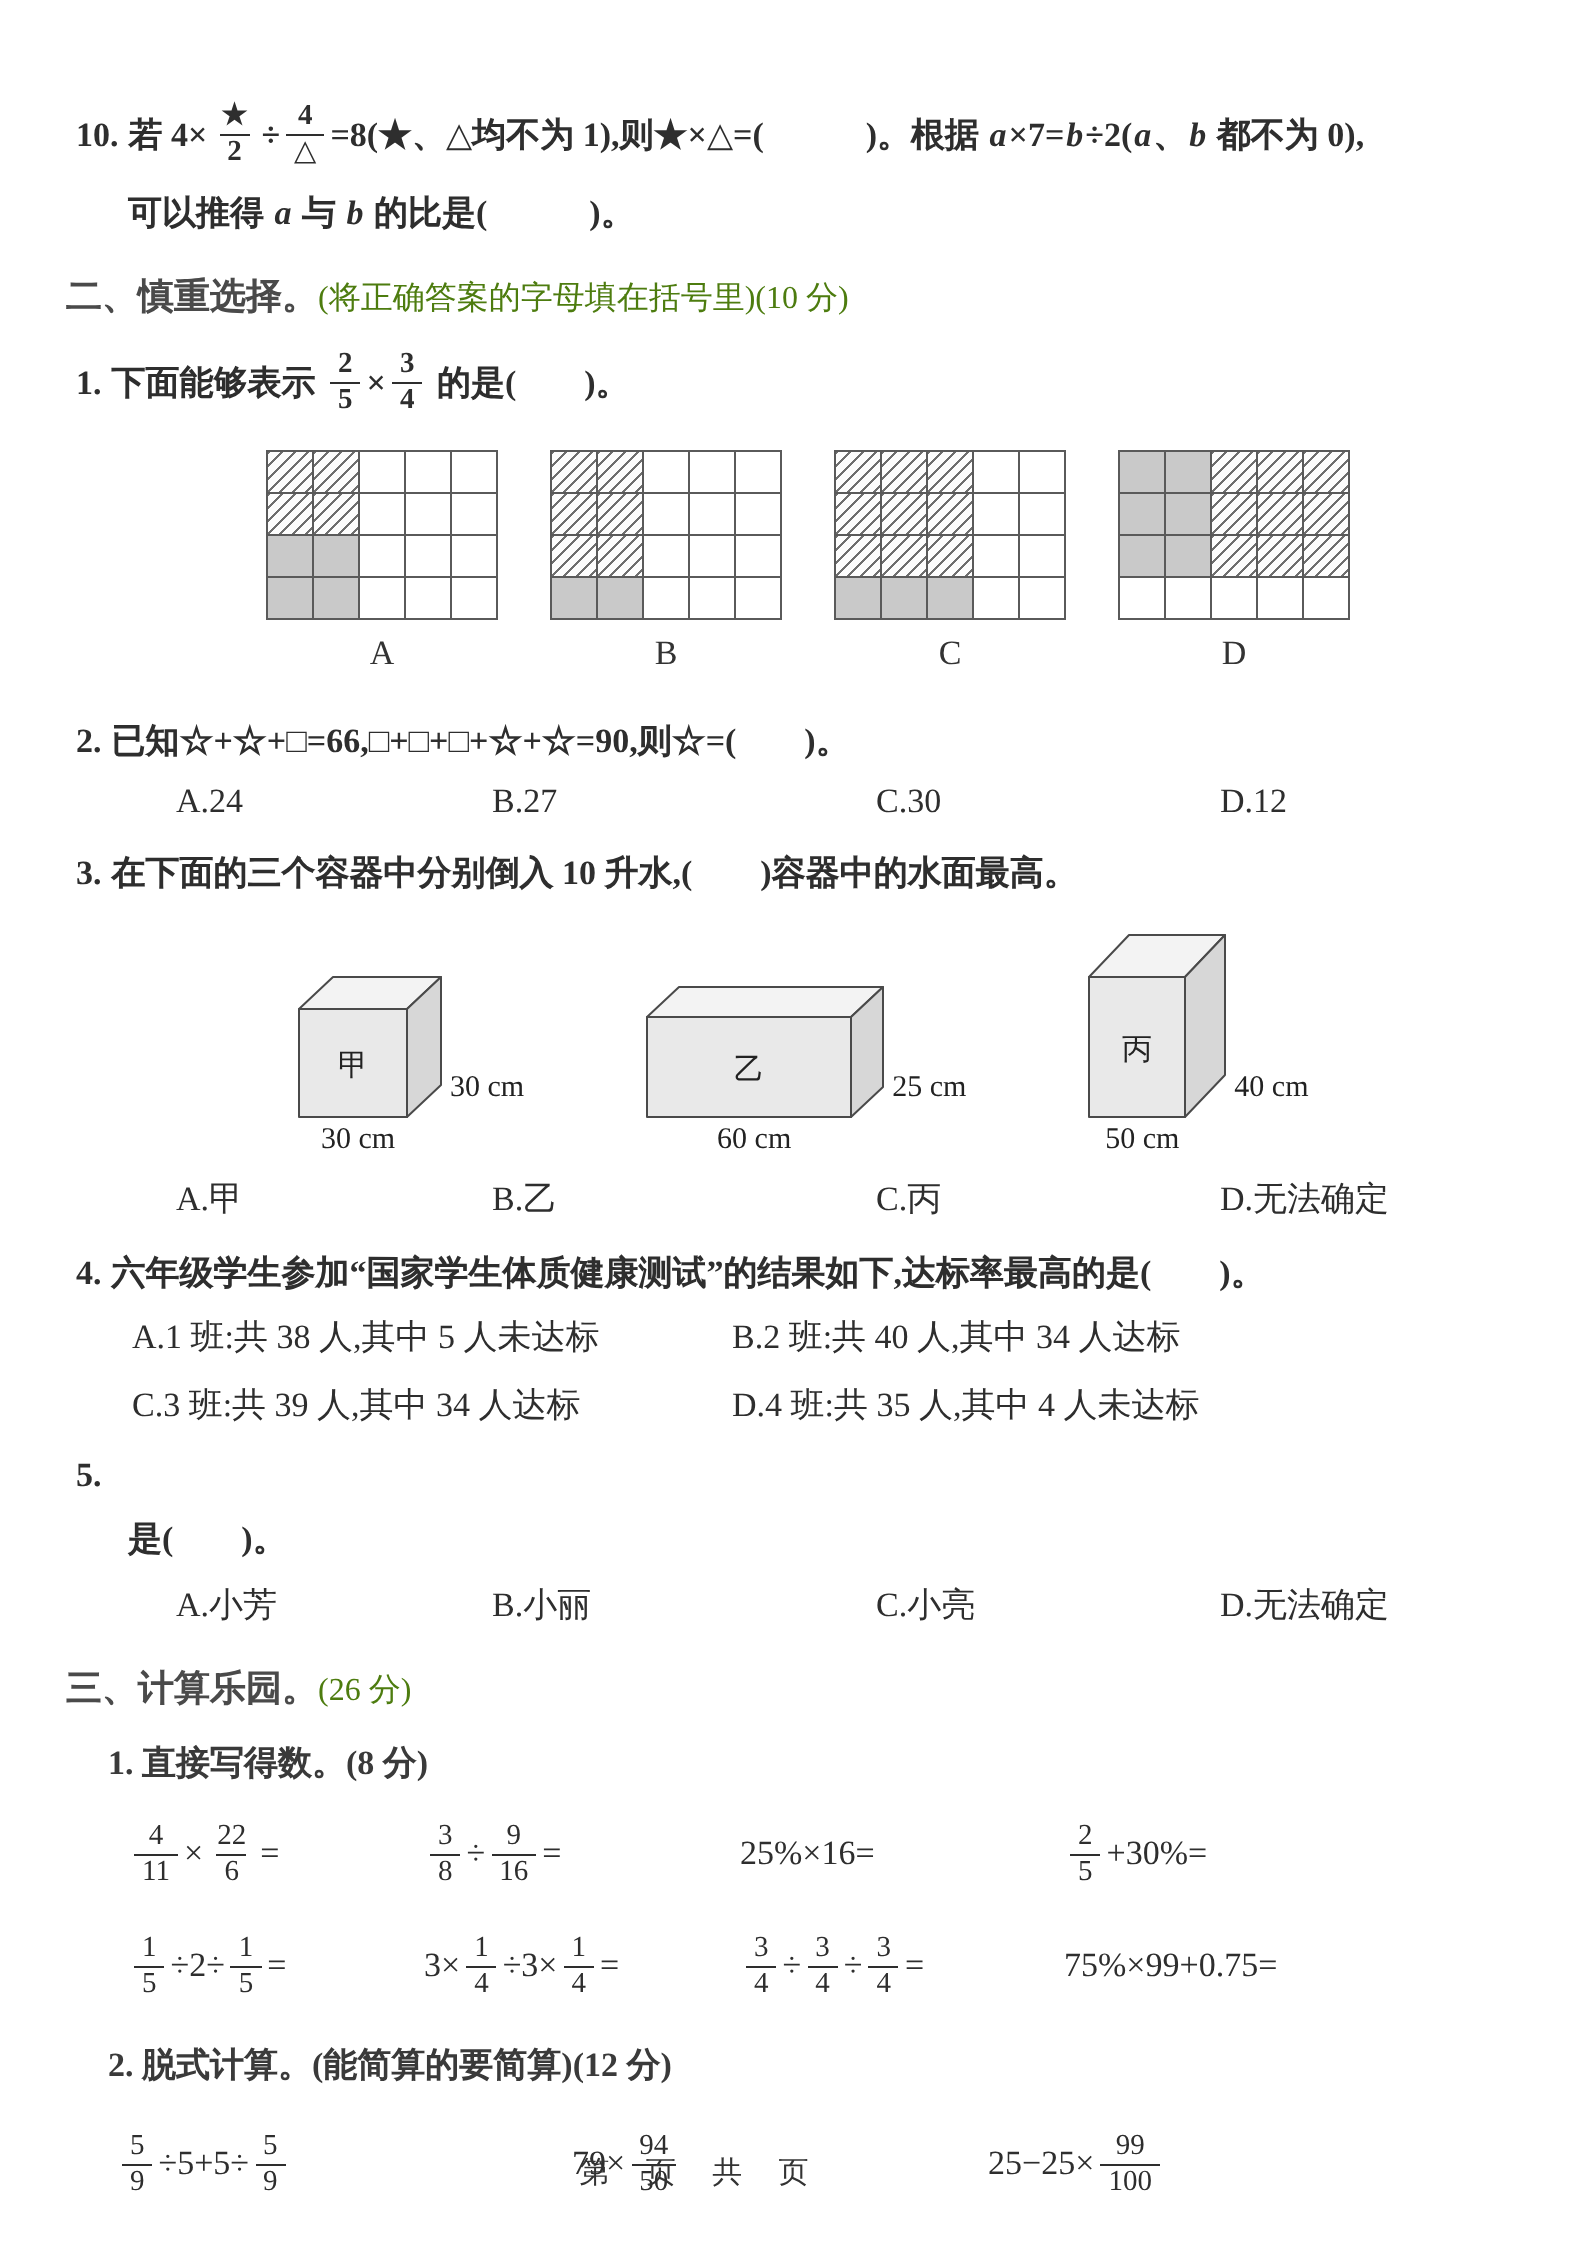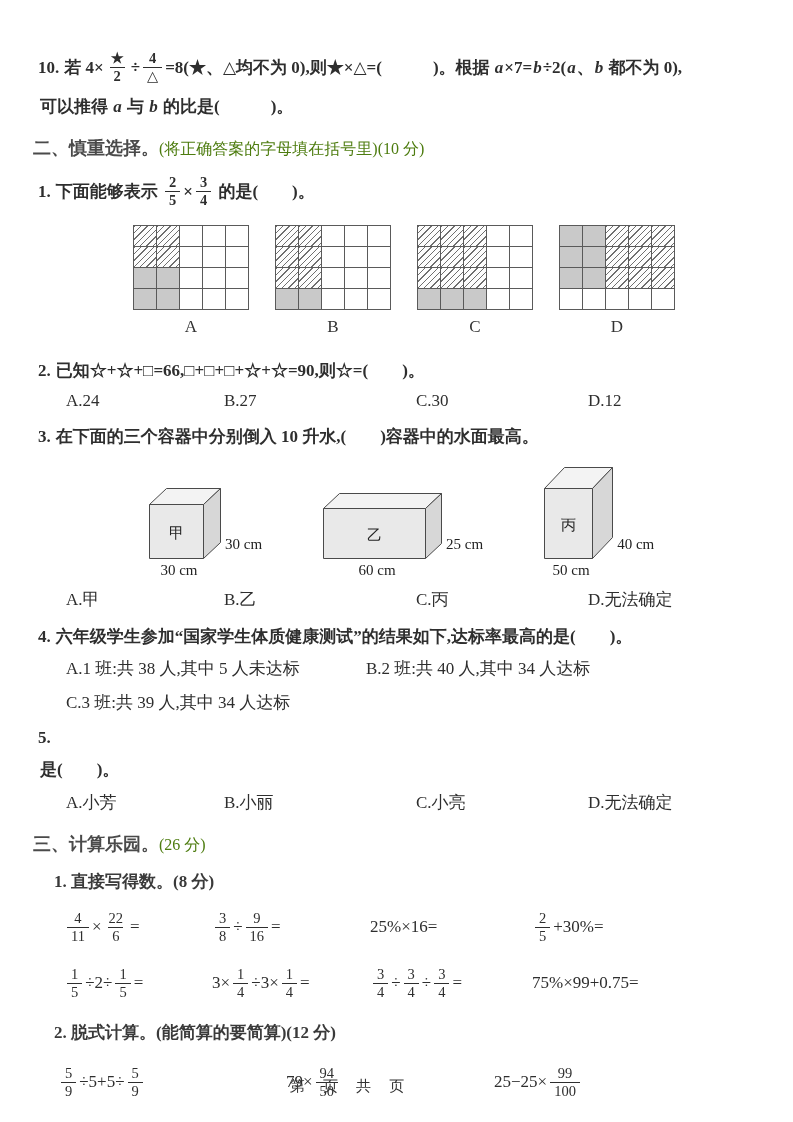--- a/index.html
+++ b/index.html
@@ -2,21 +2,21 @@
 <html><head>
 <meta charset="utf-8">
 <style>
   html,body{margin:0;padding:0;background:#fff;}
   .page{
     width:711px;height:1122px;background:#fff;position:relative;overflow:hidden;
     font-family:"Liberation Serif","DejaVu Serif",serif;color:#2e2e2e;font-size:17px;
     box-sizing:border-box;padding-top:50px;
   }
   .qline{display:flex;align-items:center;padding-left:38px;white-space:pre;}
-  .qline.cont{padding-left:40px;}
+  .qline.cont{padding-left:64px;}
   .qnum{margin-right:5px;font-weight:600;}
   .stem{font-weight:600;}
   .expr{display:inline-flex;align-items:center;white-space:pre;}
   .expr span{white-space:pre;}
   .expr i{font-style:italic;padding:0 1px;}
   .frac{display:inline-flex;flex-direction:column;align-items:center;margin:0 3px;
         font-size:14.5px;line-height:1.18;text-align:center;}
   .frac .den{border-top:1.3px solid #2e2e2e;padding:0 4px;}
   .frac .num{padding:0 4px;}
   .sec{padding-left:33px;margin-top:18px;font-size:18px;font-weight:700;color:#4a4a4a;}
@@ -25,21 +25,21 @@
   
   .gridrow{display:flex;gap:26px;padding-left:133px;margin-top:16px;}
   .gridfig{display:flex;flex-direction:column;align-items:center;}
   .grid{display:grid;gap:1px;background:#5a5a5a;border:1px solid #5a5a5a;width:max-content;}
   .cell{width:22px;height:20px;background:#fff;}
   .cell.gray{background:#c9c9c9;}
   .cell.hatch{background-color:#fdfdfd;
     background-image:repeating-linear-gradient(135deg,#6f6f6f 0,#6f6f6f 1px,transparent 1px,transparent 4.5px);}
   .gridlabel{margin-top:7px;font-size:17px;color:#333;}
   
-  .opts4{display:grid;grid-template-columns:158px 192px 172px auto;padding-left:66px;margin-top:9px;}
+  .opts4{display:grid;grid-template-columns:158px 192px 172px auto;padding-left:88px;margin-top:9px;}
   .opts2{display:grid;grid-template-columns:300px auto;padding-left:66px;margin-top:9px;row-gap:11px;}
   .opt{white-space:pre;}
   
   .containers{display:flex;align-items:flex-end;padding-left:148px;gap:60px;margin-top:18px;margin-bottom:6px;}
   .cfig{display:flex;flex-direction:column;}
   .crow{display:flex;align-items:flex-end;gap:3px;}
   .cside{font-size:15px;margin-bottom:7px;white-space:nowrap;color:#222;}
   .cbottom{font-size:15px;margin-top:2px;text-align:center;color:#222;}
   .boxlabel{font-size:15px;fill:#222;}
   
@@ -52,21 +52,21 @@
           font-family:"Liberation Sans","DejaVu Sans",sans-serif;}
   .mt10{margin-top:10px;} .mt14{margin-top:14px;} .mt16{margin-top:16px;} .mt22{margin-top:22px;}
 </style>
 </head>
 <body>
 
 <div class="page">
 
   <div class="qline">
     <span class="qnum">10.</span>
-    <span class="expr stem"><span>若 4×</span><span class="frac"><span class="num">★</span><span class="den">2</span></span><span>÷</span><span class="frac"><span class="num">4</span><span class="den">△</span></span><span>=8(★、△均不为 0),则★×△=(　　　)。根据 </span><i>a</i><span>×7=</span><i>b</i><span>÷2(</span><i>a</i><span>、</span><i>b</i><span> 都不为 0),</span></span>
+    <span class="expr stem"><span>若 4×</span><span class="frac"><span class="num">★</span><span class="den">2</span></span><span>÷</span><span class="frac"><span class="num">4</span><span class="den">△</span></span><span>=8(★、△均不为 1),则★×△=(　　　)。根据 </span><i>a</i><span>×7=</span><i>b</i><span>÷2(</span><i>a</i><span>、</span><i>b</i><span> 都不为 0),</span></span>
   </div>
   <div class="qline cont mt10">
     <span class="expr stem"><span>可以推得 </span><i>a</i><span> 与 </span><i>b</i><span> 的比是(　　　)。</span></span>
   </div>
 
   <div class="sec">
     <span>二、</span><span>慎重选择。</span><span class="note">(将正确答案的字母填在括号里)(10 分)</span>
   </div>
 
   <div class="qline mt14">
@@ -237,20 +237,21 @@
     </div>
 
   <div class="qline mt14">
     <span class="qnum">4.</span>
     <span class="stem" style="white-space:pre">六年级学生参加“国家学生体质健康测试”的结果如下,达标率最高的是(　　)。</span>
   </div>
   <div class="opts2">
       <span class="opt">A.1 班:共 38 人,其中 5 人未达标</span>
       <span class="opt">B.2 班:共 40 人,其中 34 人达标</span>
       <span class="opt">C.3 班:共 39 人,其中 34 人达标</span>
+      <span class="opt">D.4 班:共 35 人,其中 4 人未达标</span>
     </div>
 
   <div class="qline mt14">
     <span class="qnum">5.</span>
   </div>
   <div class="qline cont mt10">
     <span class="stem" style="white-space:pre">是(　　)。</span>
   </div>
   <div class="opts4 mt10">
       <span class="opt">A.小芳</span>

